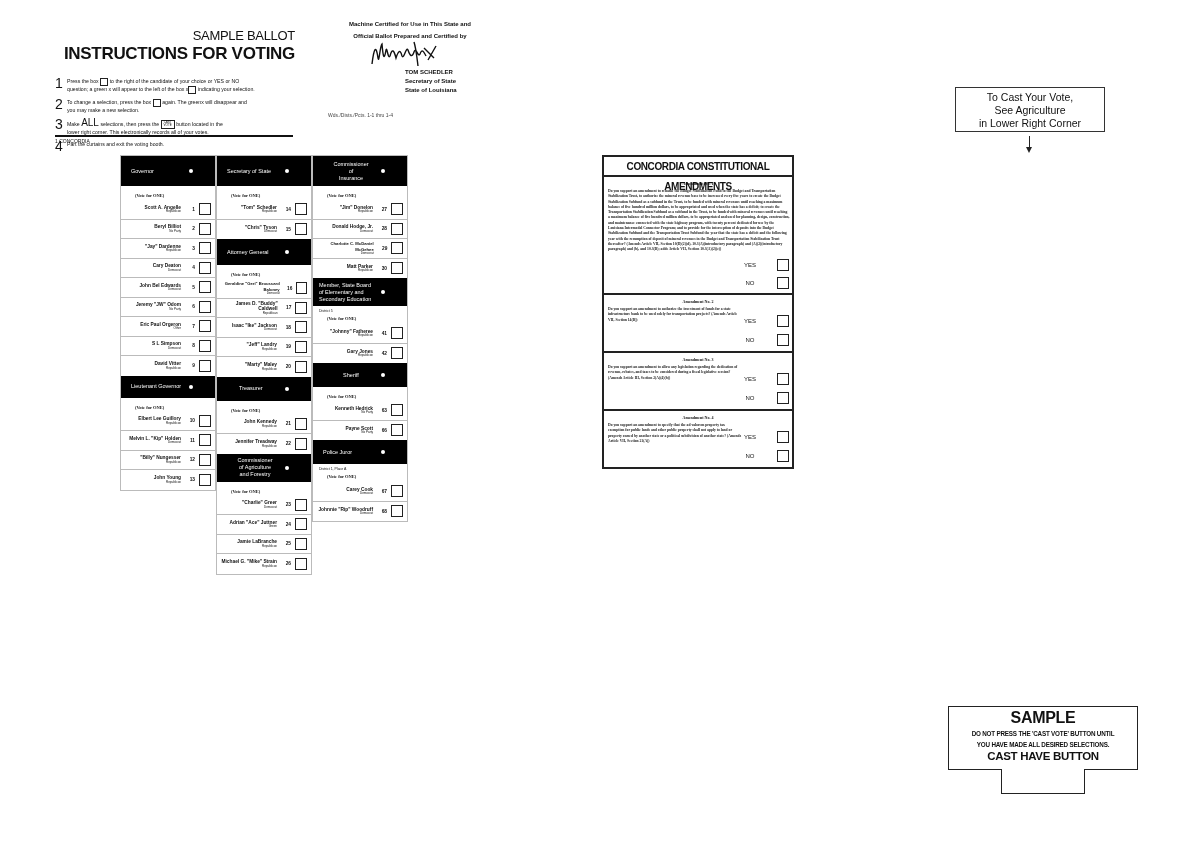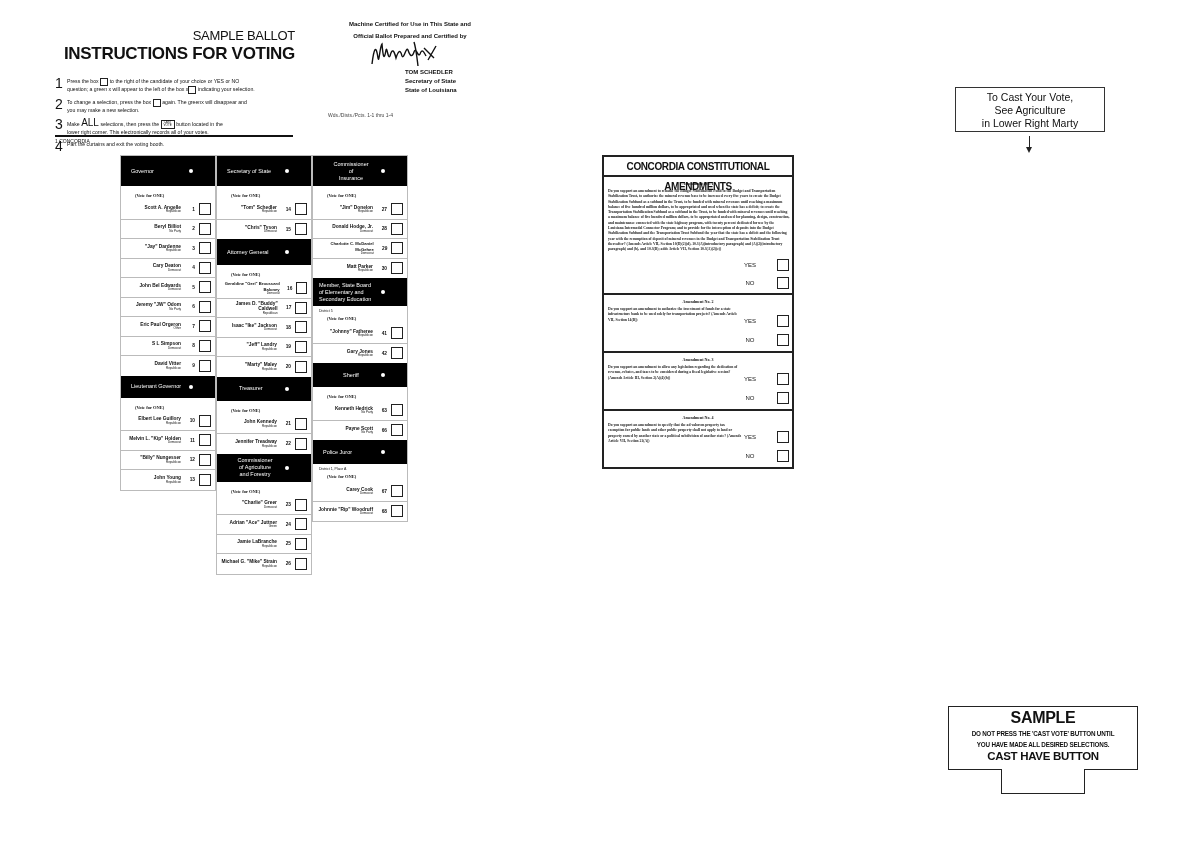--- a/index.html
+++ b/index.html
@@ -118,21 +118,21 @@
   <div>State of Louisiana</div>
 </div>
 <div class="wds">Wds./Dists./Pcts.  1-1 thru 1-4</div>
 
 <div class="official">
 </div>
 
 <div class="cast-notice">
   <div>To Cast Your Vote,</div>
   <div>See Agriculture</div>
-  <div>in Lower Right Marty</div>
+  <div>in Lower Right Corner</div>
 </div>
 <div class="arrow-down"></div>
 <div class="arrow-head"></div>
 
 <div class="col col1">
   <div class="office" style="height:30px">
     <span>Governor</span>
       <span class="dot"></span>
   </div>
   <div class="votefor">(Vote for ONE)</div>

